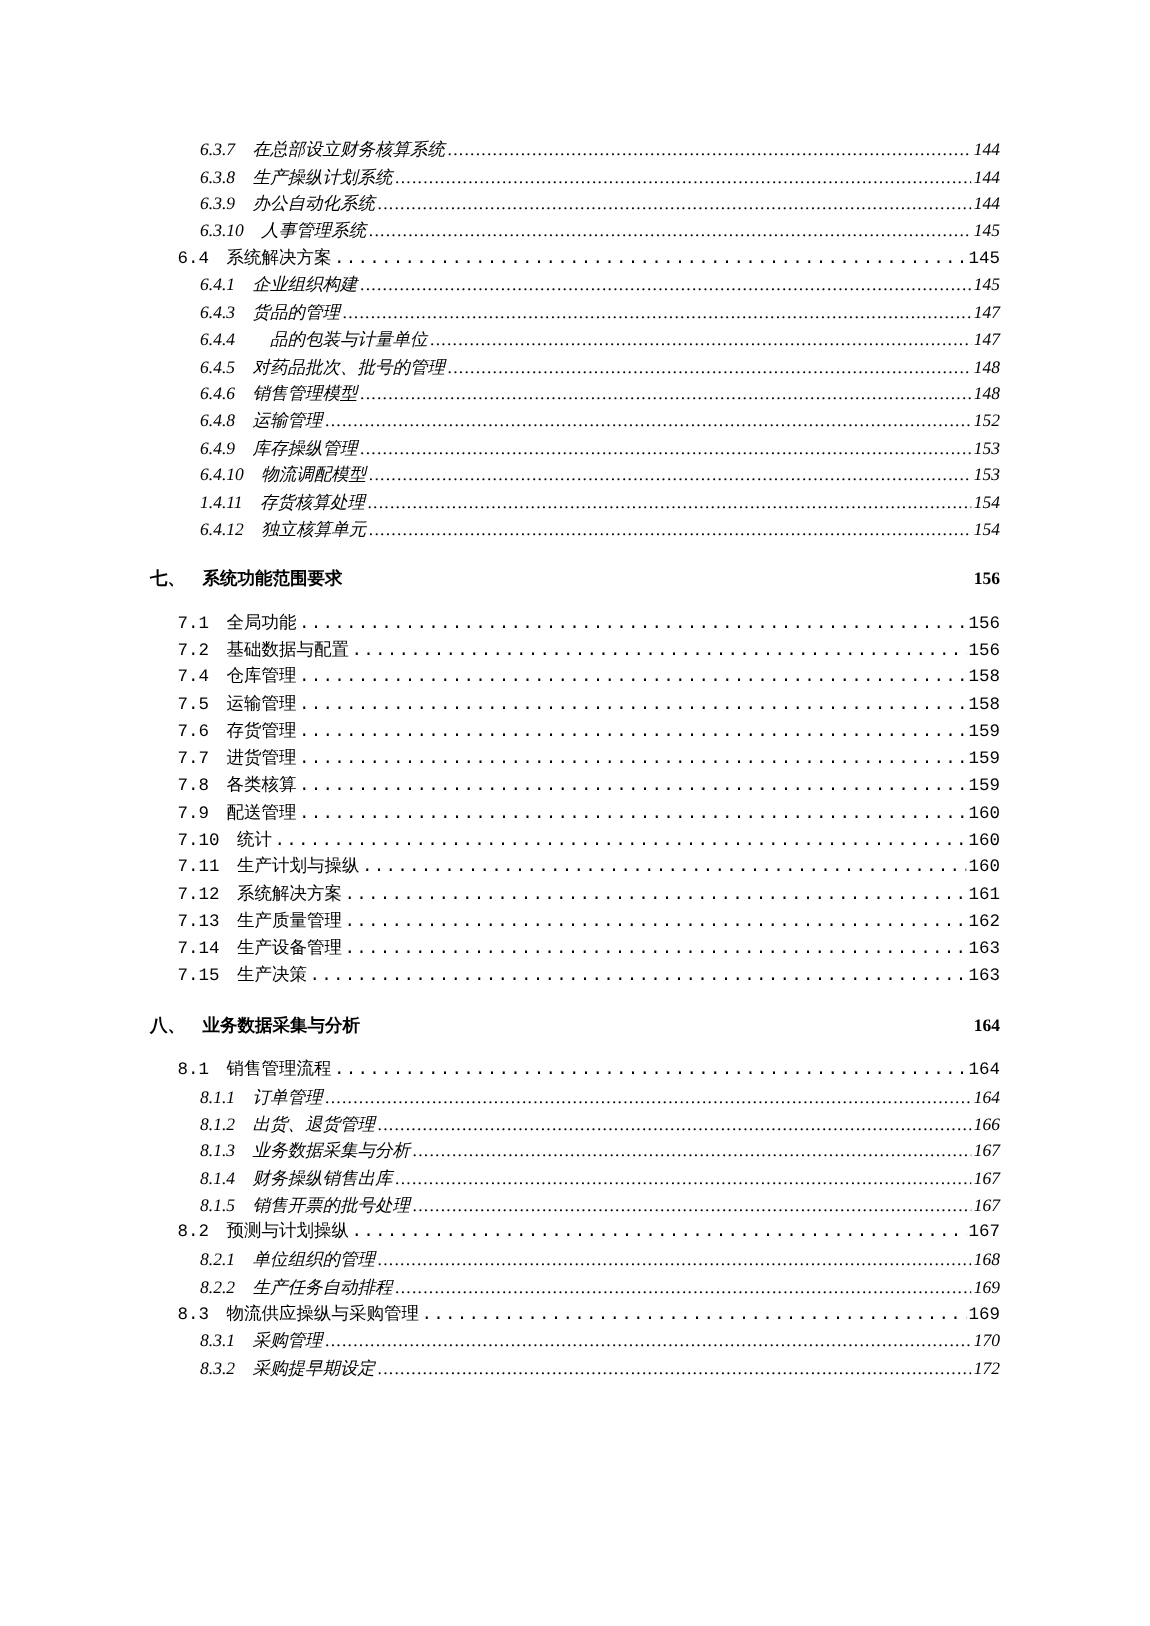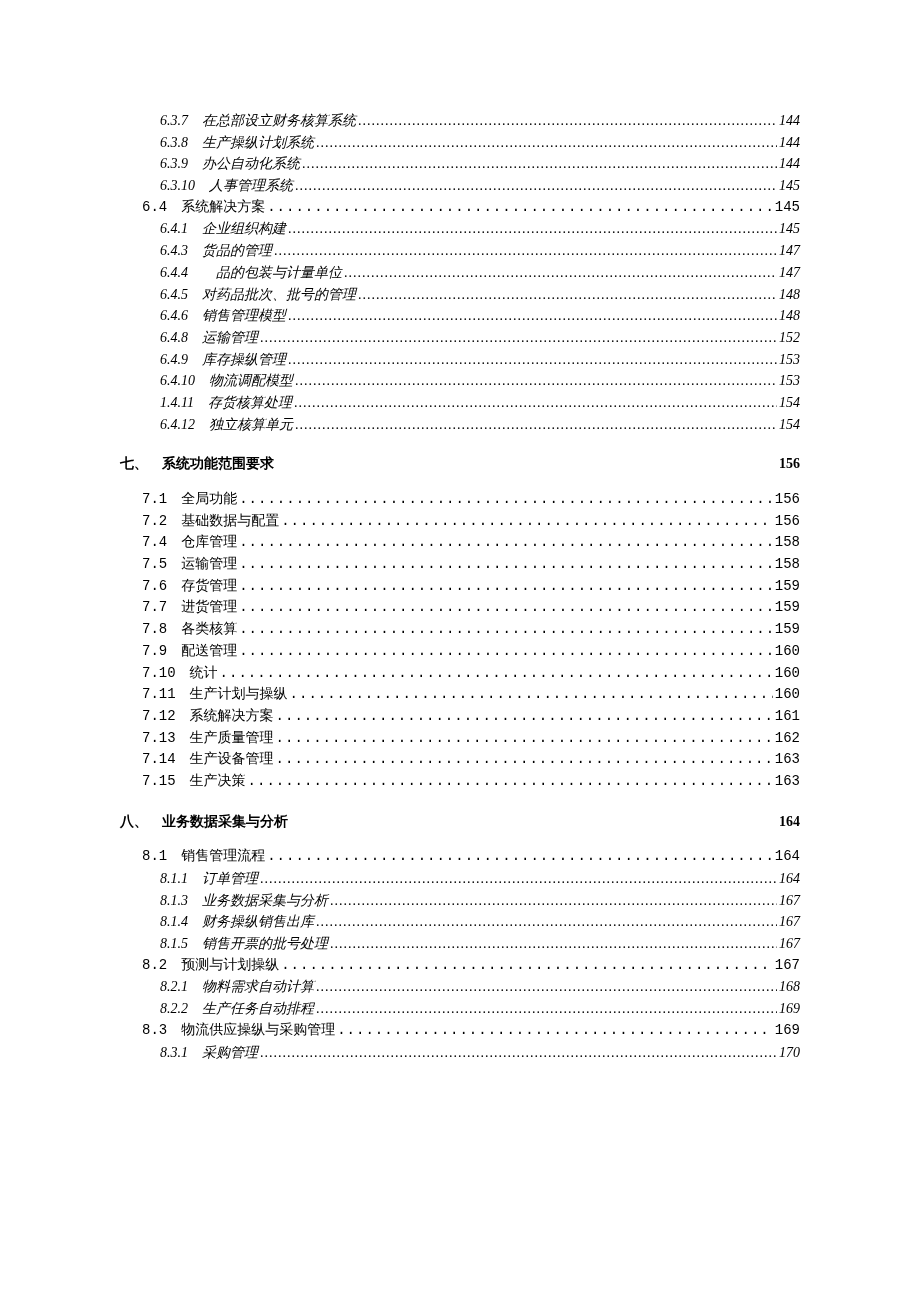--- a/index.html
+++ b/index.html
@@ -270,20 +270,26 @@
       <span class="toc-dots"></span>
       <span class="toc-page">164</span>
     </div>
     <div class="toc-entry level-3 italic">
       <span class="toc-num">8.1.1</span>
       <span class="toc-title">订单管理</span>
       <span class="toc-dots"></span>
       <span class="toc-page">164</span>
     </div>
     <div class="toc-entry level-3 italic">
+      <span class="toc-num">8.1.2</span>
+      <span class="toc-title">出货、退货管理</span>
+      <span class="toc-dots"></span>
+      <span class="toc-page">166</span>
+    </div>
+    <div class="toc-entry level-3 italic">
       <span class="toc-num">8.1.3</span>
       <span class="toc-title">业务数据采集与分析</span>
       <span class="toc-dots"></span>
       <span class="toc-page">167</span>
     </div>
     <div class="toc-entry level-3 italic">
       <span class="toc-num">8.1.4</span>
       <span class="toc-title">财务操纵销售出库</span>
       <span class="toc-dots"></span>
       <span class="toc-page">167</span>
@@ -295,35 +301,41 @@
       <span class="toc-page">167</span>
     </div>
     <div class="toc-entry level-2">
       <span class="toc-num">8.2</span>
       <span class="toc-title">预测与计划操纵</span>
       <span class="toc-dots"></span>
       <span class="toc-page">167</span>
     </div>
     <div class="toc-entry level-3 italic">
       <span class="toc-num">8.2.1</span>
-      <span class="toc-title">物料需求自动计算</span>
+      <span class="toc-title">单位组织的管理</span>
       <span class="toc-dots"></span>
       <span class="toc-page">168</span>
     </div>
     <div class="toc-entry level-3 italic">
       <span class="toc-num">8.2.2</span>
       <span class="toc-title">生产任务自动排程</span>
       <span class="toc-dots"></span>
       <span class="toc-page">169</span>
     </div>
     <div class="toc-entry level-2">
       <span class="toc-num">8.3</span>
       <span class="toc-title">物流供应操纵与采购管理</span>
       <span class="toc-dots"></span>
       <span class="toc-page">169</span>
     </div>
     <div class="toc-entry level-3 italic">
       <span class="toc-num">8.3.1</span>
       <span class="toc-title">采购管理</span>
       <span class="toc-dots"></span>
       <span class="toc-page">170</span>
+    </div>
+    <div class="toc-entry level-3 italic">
+      <span class="toc-num">8.3.2</span>
+      <span class="toc-title">采购提早期设定</span>
+      <span class="toc-dots"></span>
+      <span class="toc-page">172</span>
     </div>
   </div>
 
 </body></html>

